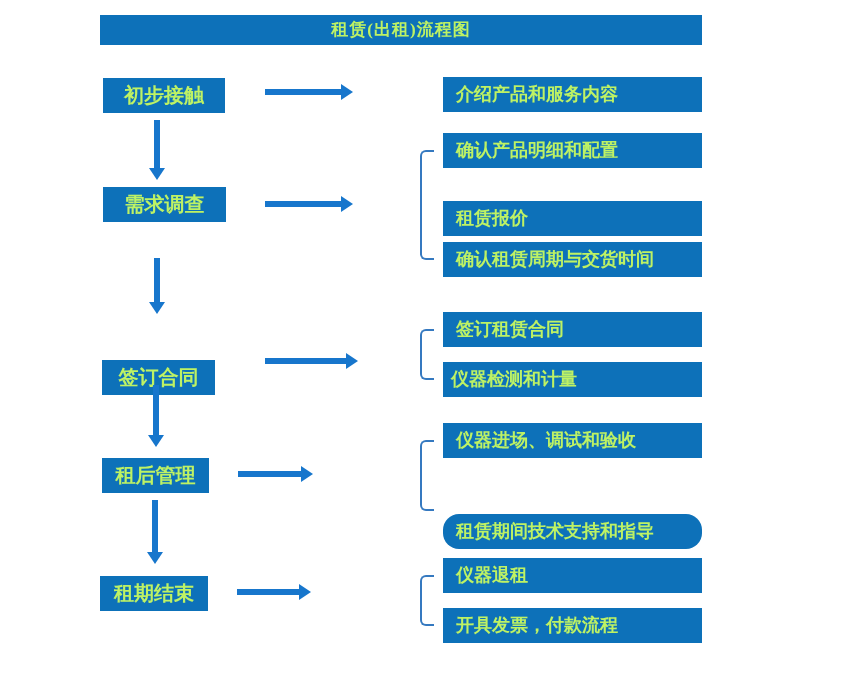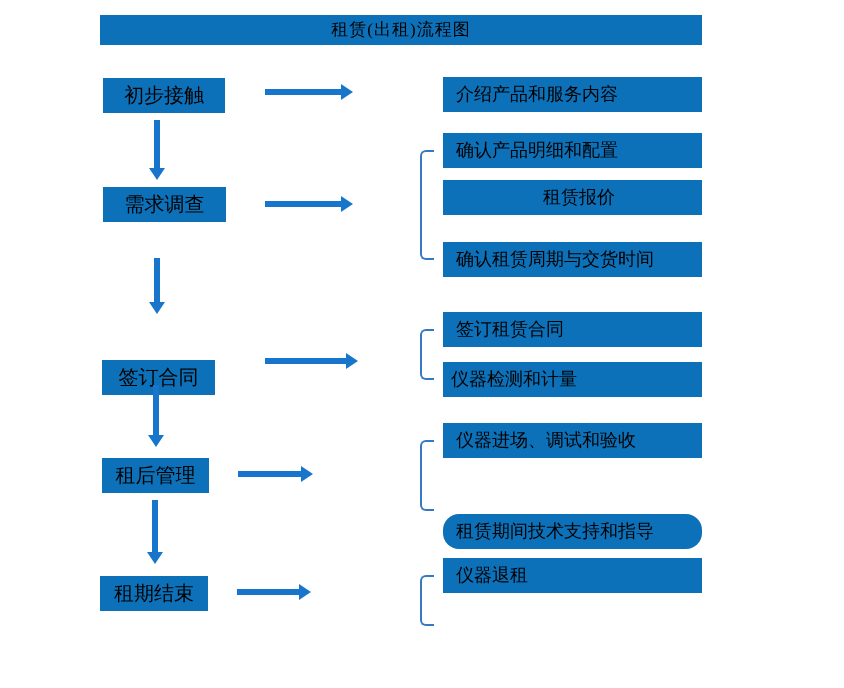--- a/index.html
+++ b/index.html
@@ -11,22 +11,22 @@
   .canvas {
     position: relative;
     width: 844px;
     height: 688px;
     background: #ffffff;
     overflow: hidden;
   }
   .bluebox {
     position: absolute;
     background: #0d71b9;
-    color: #000000;
-    font-weight: normal;
+    color: #bef264;
+    font-weight: bold;
     box-sizing: border-box;
   }
   .title-bar {
     left: 100px; top: 15px;
     width: 602px; height: 30px;
     line-height: 30px;
     text-align: center;
     font-size: 17px;
     letter-spacing: 1px;
   }
@@ -46,21 +46,21 @@
     width: 259px;
     height: 35px;
     line-height: 35px;
     text-align: left;
     padding-left: 13px;
     font-size: 18px;
     white-space: nowrap;
   }
   .outbox.o1  { top: 77px;  }
   .outbox.o2  { top: 133px; }
-  .outbox.o3  { top: 180px; text-align: center; }
+  .outbox.o3  { top: 201px; }
   .outbox.o4  { top: 242px; }
   .outbox.o5  { top: 312px; }
   .outbox.o6  { top: 362px; padding-left: 8px; }
   .outbox.o7  { top: 423px; }
   .outbox.o8  { top: 514px; border-radius: 16px; }
   .outbox.o9  { top: 558px; }
   .outbox.o10 { top: 608px; }
 
   
   .varrow { position: absolute; width: 16px; }
@@ -179,14 +179,15 @@
 
   <div class="bluebox outbox o1">介绍产品和服务内容</div>
   <div class="bluebox outbox o2">确认产品明细和配置</div>
   <div class="bluebox outbox o3">租赁报价</div>
   <div class="bluebox outbox o5">签订租赁合同</div>
   <div class="bluebox outbox o4">确认租赁周期与交货时间</div>
   <div class="bluebox outbox o6">仪器检测和计量</div>
   <div class="bluebox outbox o7">仪器进场、调试和验收</div>
   <div class="bluebox outbox o8">租赁期间技术支持和指导</div>
   <div class="bluebox outbox o9">仪器退租</div>
+  <div class="bluebox outbox o10">开具发票，付款流程</div>
 
 </div>
 
 </body></html>

